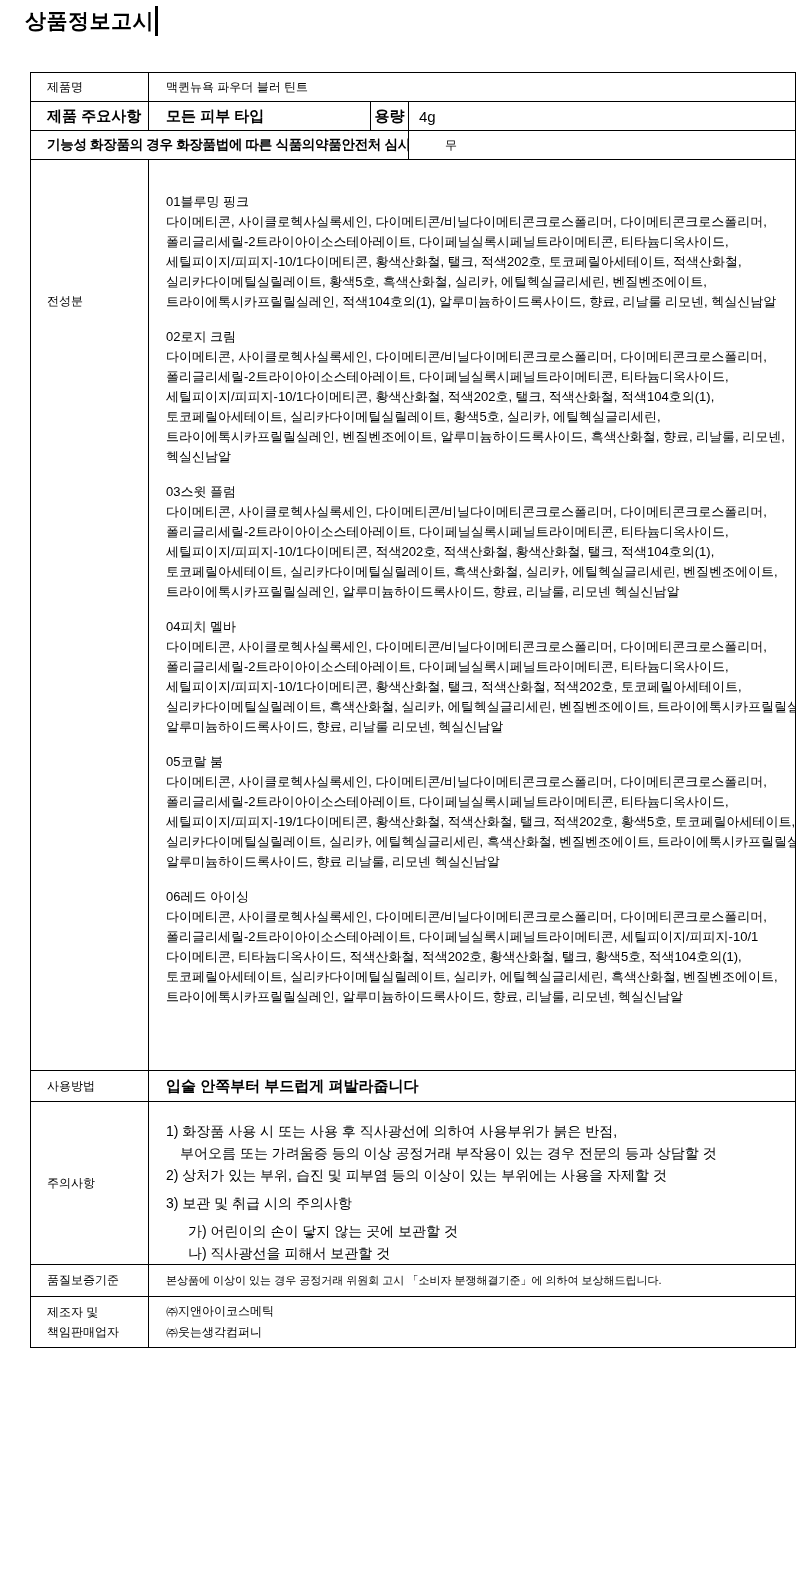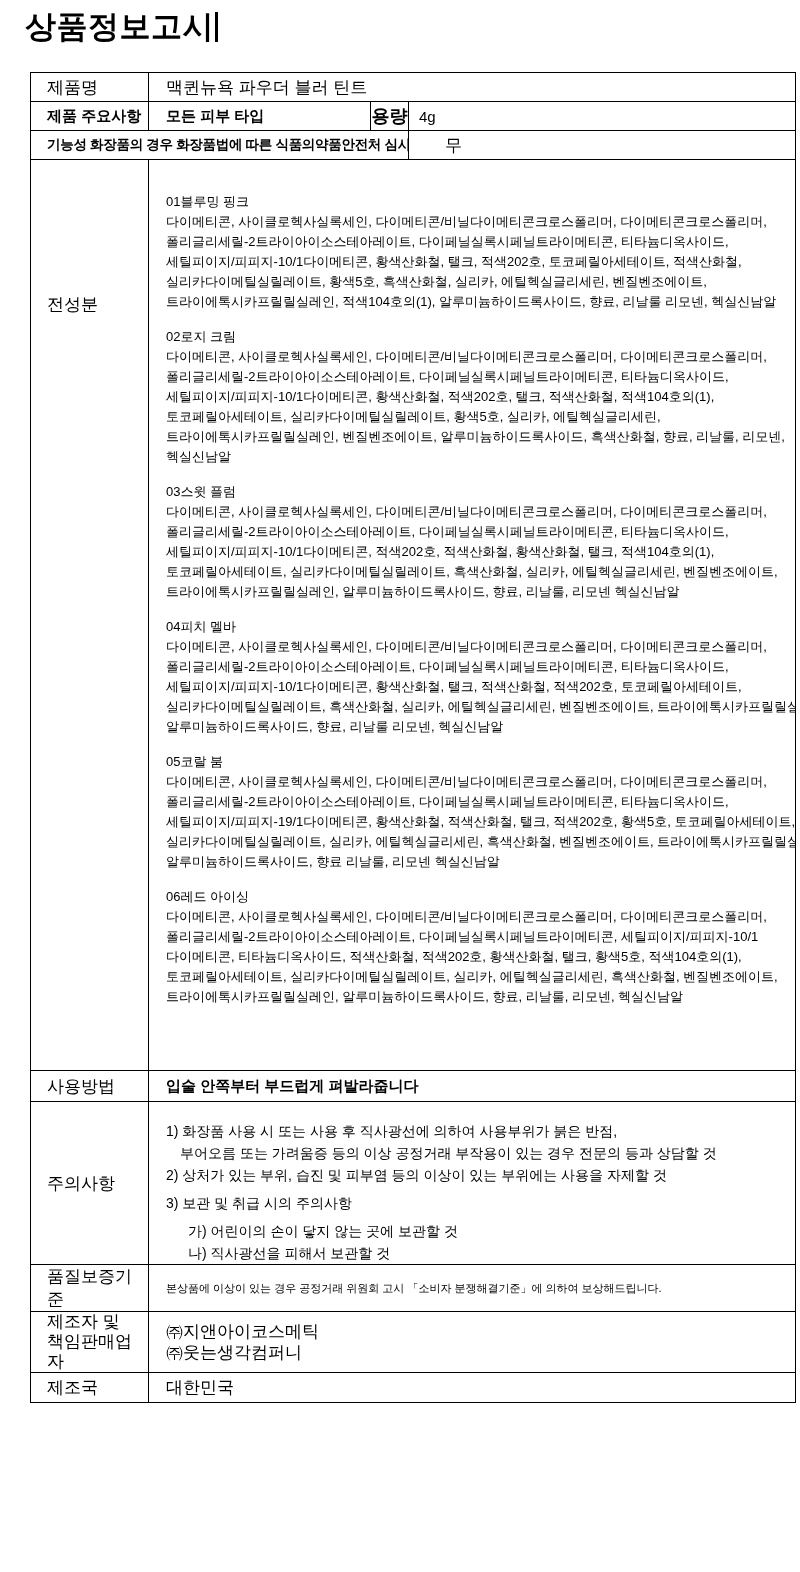--- a/index.html
+++ b/index.html
@@ -5,42 +5,42 @@
   * { margin: 0; padding: 0; box-sizing: border-box; }
   html, body { background: #ffffff; }
   body {
     width: 800px; height: 1572px;
     position: relative;
     font-family: "Liberation Sans", "DejaVu Sans", sans-serif;
     color: #000;
   }
   .page-title {
     position: absolute; left: 25px; top: 6px;
-    font-size: 31px; font-weight: 700; letter-spacing: 0.5px;
+    font-size: 21px; font-weight: 700; letter-spacing: 0.5px;
     display: flex; align-items: center;
   }
   .cursor-bar {
     display: inline-block; width: 3px; height: 30px;
     background: #000; margin-left: 1px;
   }
   table.info-table {
     position: absolute; left: 30px; top: 72px;
     width: 765px; border-collapse: collapse; table-layout: fixed;
   }
   .info-table td {
     border: 1px solid #000;
-    font-size: 17px;
+    font-size: 12px;
     vertical-align: middle;
     padding-left: 17px;
     overflow: hidden;
   }
   .info-table td.lbl { padding-left: 16px; }
   .r1 td { height: 29px; }
   .r2 td { height: 29px; font-weight: 700; font-size: 15px; }
-  .r2 td.cap { padding: 0; text-align: center; font-size: 18px; }
+  .r2 td.cap { padding: 0; text-align: center; font-size: 15px; }
   .r2 td.val-plain { font-weight: 400; padding-left: 10px; }
   .r3 td { height: 29px; }
   .r3 td.q { font-weight: 700; font-size: 13.5px; letter-spacing: -0.3px; white-space: nowrap; }
   .r3 td.v { padding-left: 36px; }
   .r4 td { height: 911px; vertical-align: top; }
   .r4 td.lbl { padding-top: 133px; }
   .r4 td.ing { padding-top: 32px; font-size: 13px; }
   .ing-block { margin-bottom: 15px; }
   .ing-block .ing-name, .ing-block .line { line-height: 20px; white-space: nowrap; }
   .r5 td { height: 31px; }
@@ -167,18 +167,14 @@
   <tr class="r8">
     <td class="lbl">
       <div class="lbl-line">제조자 및</div>
       <div class="lbl-line">책임판매업자</div>
     </td>
     <td colspan="3" class="val">
           <div class="line">㈜지앤아이코스메틱</div>
           <div class="line">㈜웃는생각컴퍼니</div>
         </td>
   </tr>
-  <tr class="r9">
-    <td class="lbl">제조국</td>
-    <td colspan="3" class="val">대한민국</td>
-  </tr>
 </tbody>
   </table>
 
 </body></html>

